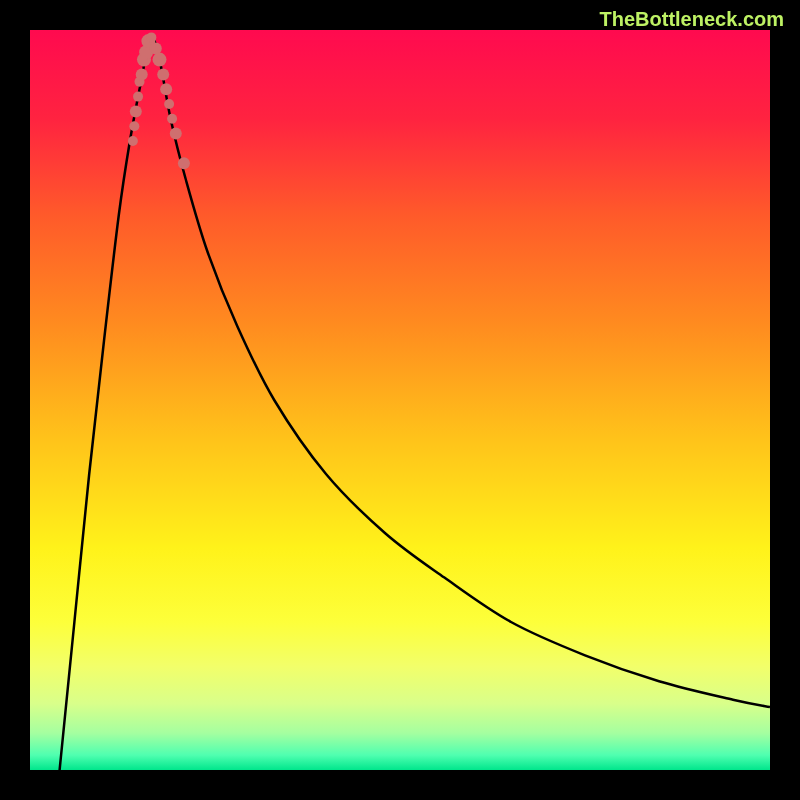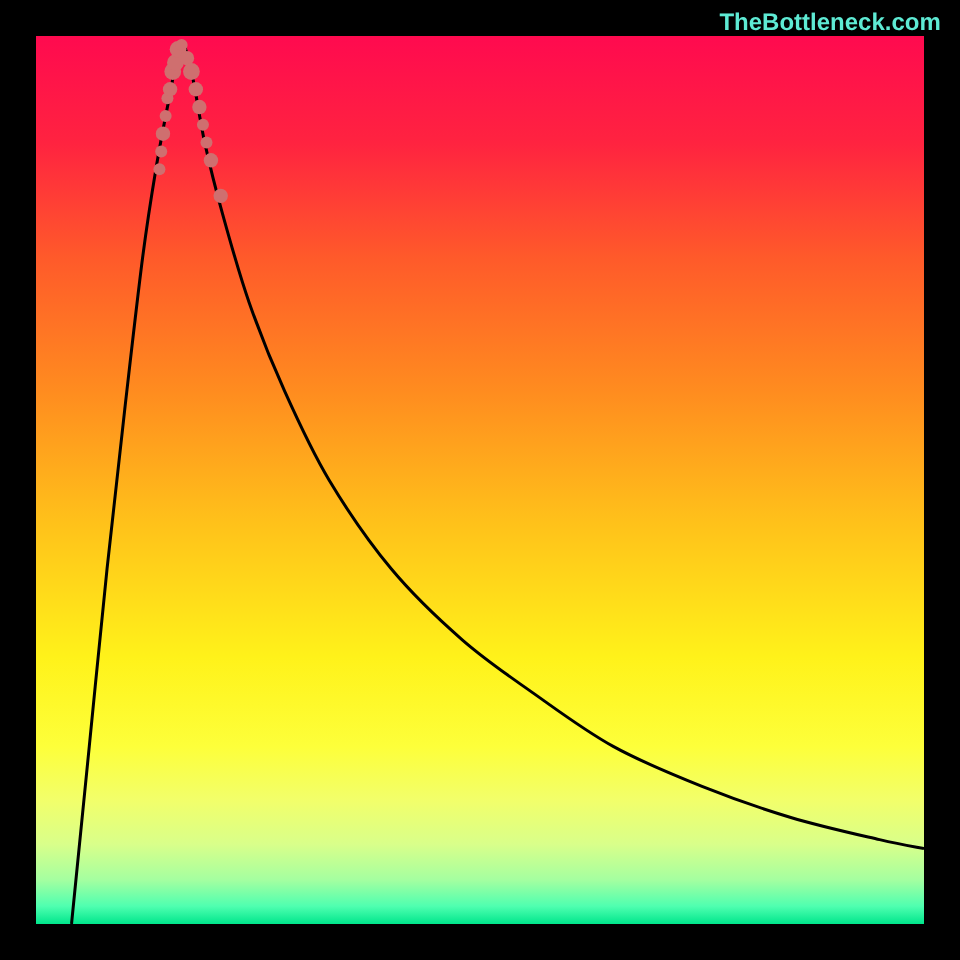--- a/index.html
+++ b/index.html
@@ -11,21 +11,21 @@
       width: 800px;
       height: 800px;
       background: #000;
       position: relative;
       font-family: Arial, sans-serif;
     }
     .watermark {
       position: absolute;
       top: 8px;
       right: 16px;
-      color: #5eead4;
+      color: #bef264;
       font-size: 20px;
       font-weight: bold;
       z-index: 10;
     }
     .chart-container {
       position: absolute;
       top: 30px;
       left: 30px;
       width: 740px;
       height: 740px;

